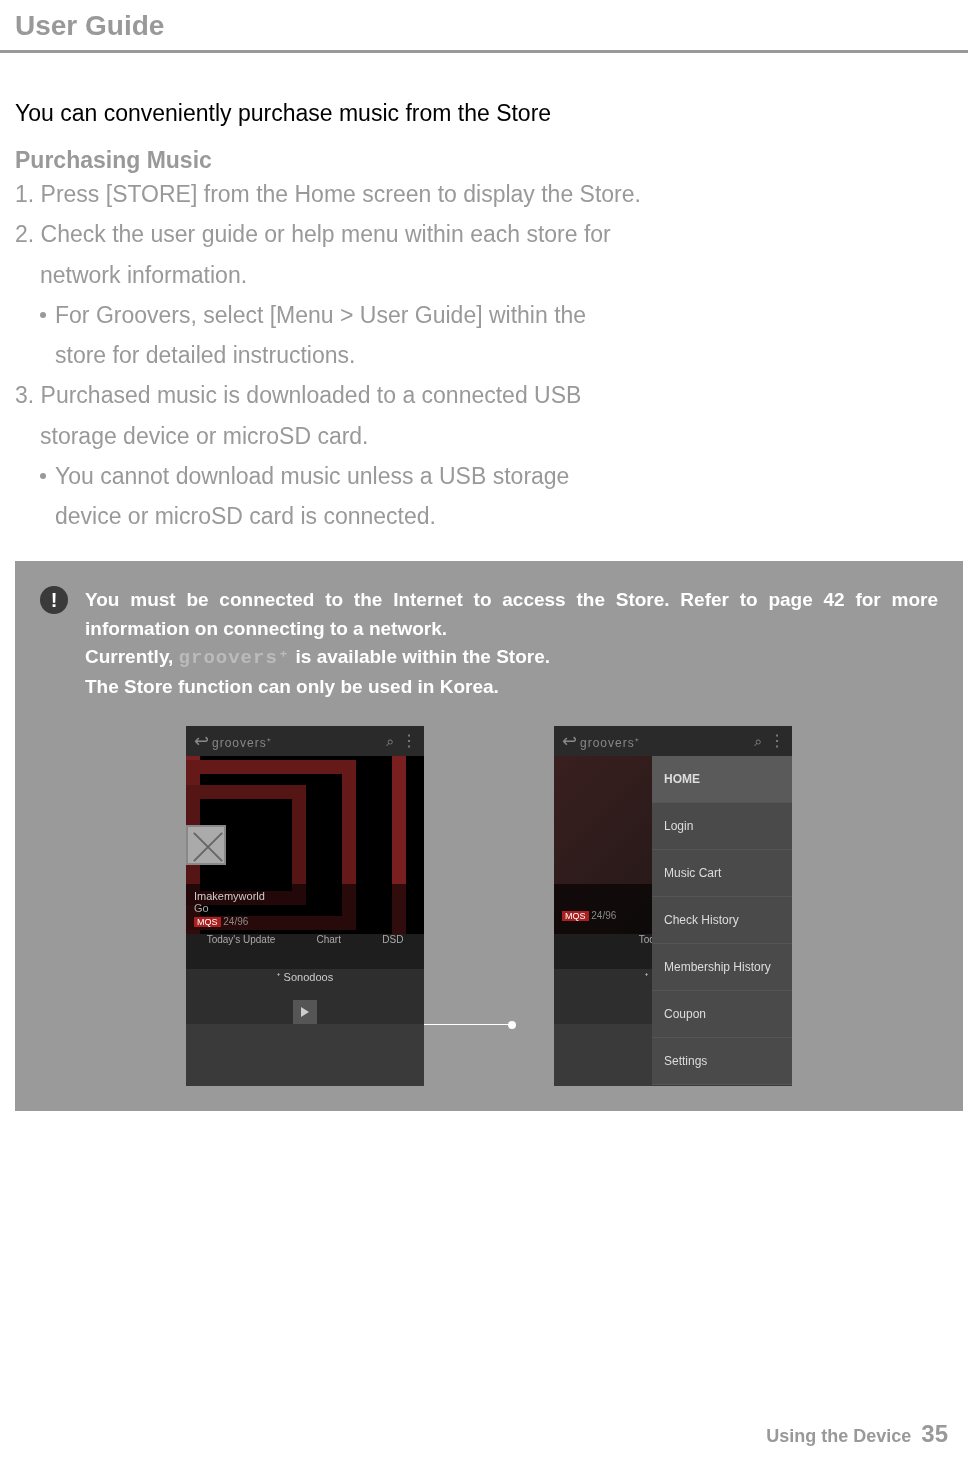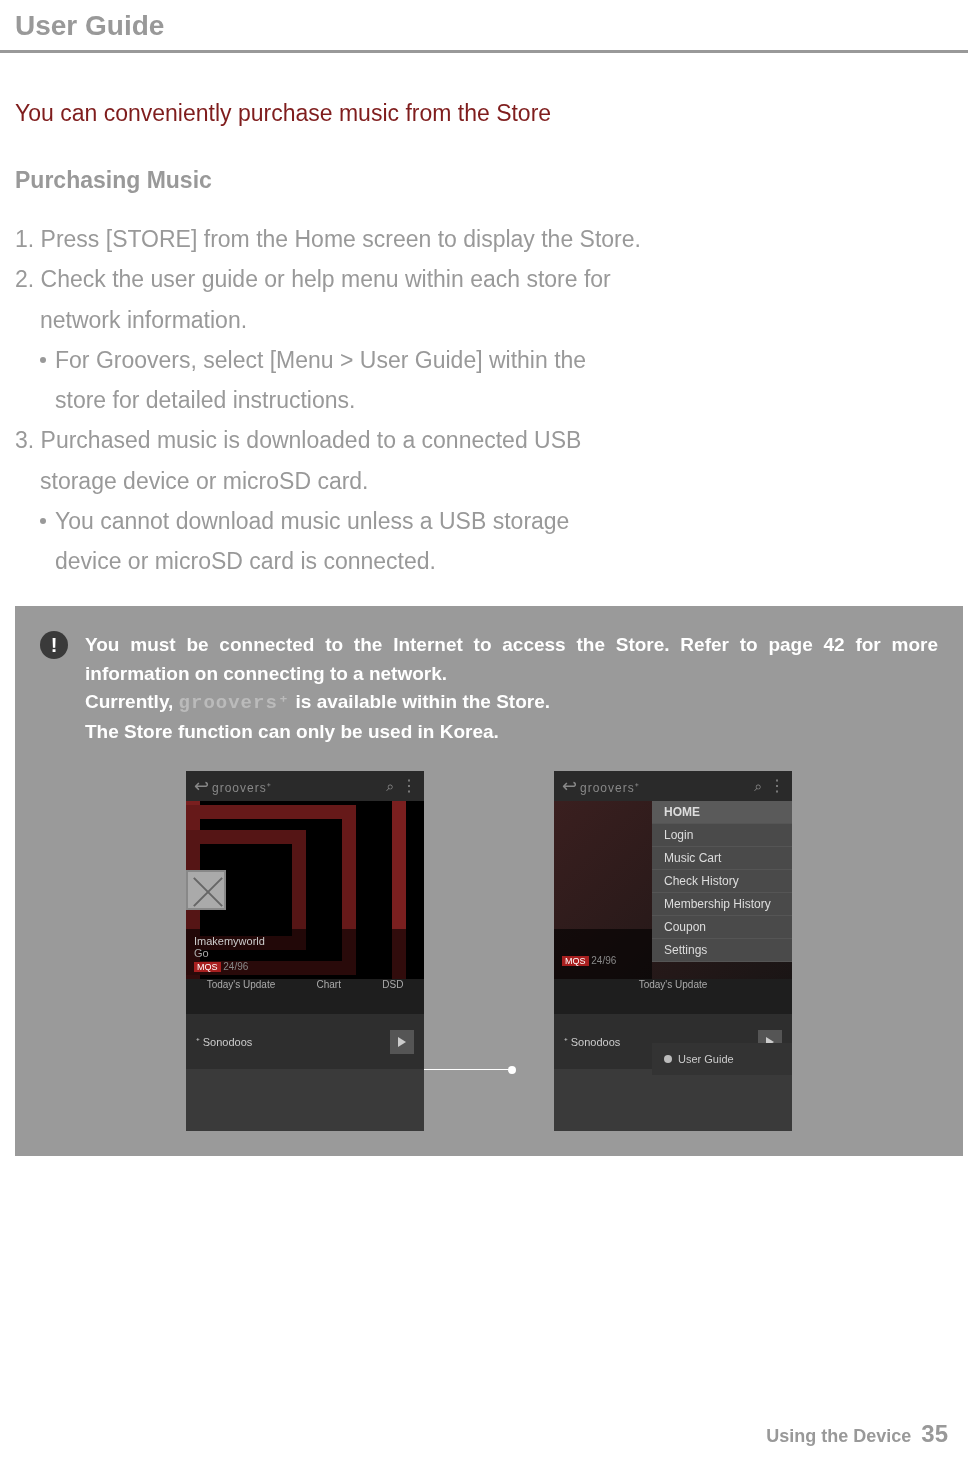--- a/index.html
+++ b/index.html
@@ -36,29 +36,28 @@
       font-weight: normal;
       color: #999;
       line-height: 1.25;
     }
     .main {
       flex: 1;
       padding-right: 5px;
     }
     .intro {
       font-size: 23px;
-      color: #7f1d1d;
-      margin-bottom: 38px;
+      color: #000000;
+      margin-bottom: 18px;
       line-height: 1.35;
     }
     .subhead {
       font-size: 23px;
       font-weight: bold;
       color: #999;
-      margin-bottom: 25px;
     }
     .steps {
       font-size: 23px;
       color: #999;
       line-height: 1.75;
       margin-bottom: 25px;
     }
     .steps .step { padding-left: 0; }
     .steps .substep { padding-left: 25px; }
     .steps .bullet-line { padding-left: 40px; position: relative; }
@@ -183,20 +182,21 @@
       justify-content: space-around;
     }
     .ss-tab { color: #aaa; font-size: 10px; }
     .ss-bottom {
       height: 55px;
       background: #2e2e2e;
       display: flex;
       align-items: center;
       padding: 0 10px;
       justify-content: space-between;
+      flex-direction: column;
     }
     .ss-bottom-label { color: #ccc; font-size: 11px; }
     .ss-play-btn {
       width: 24px; height: 24px;
       background: #555;
       display: flex;
       align-items: center;
       justify-content: center;
     }
     .tri { width: 0; height: 0; border-left: 8px solid #ccc; border-top: 5px solid transparent; border-bottom: 5px solid transparent; }
@@ -206,21 +206,21 @@
       position: absolute;
       right: 0;
       top: 30px;
       width: 140px;
       background: #4a4a4a;
       z-index: 10;
     }
     .menu-item {
       color: #ddd;
       font-size: 12px;
-      padding: 4px 12px;
+      padding: 16px 12px;
       border-bottom: 1px solid #555;
     }
     .menu-item:first-child { background: #5a5a5a; font-weight: bold; }
     .menu-bottom {
       position: absolute;
       bottom: 56px;
       right: 0;
       width: 140px;
       background: #333;
       padding: 10px 12px;

